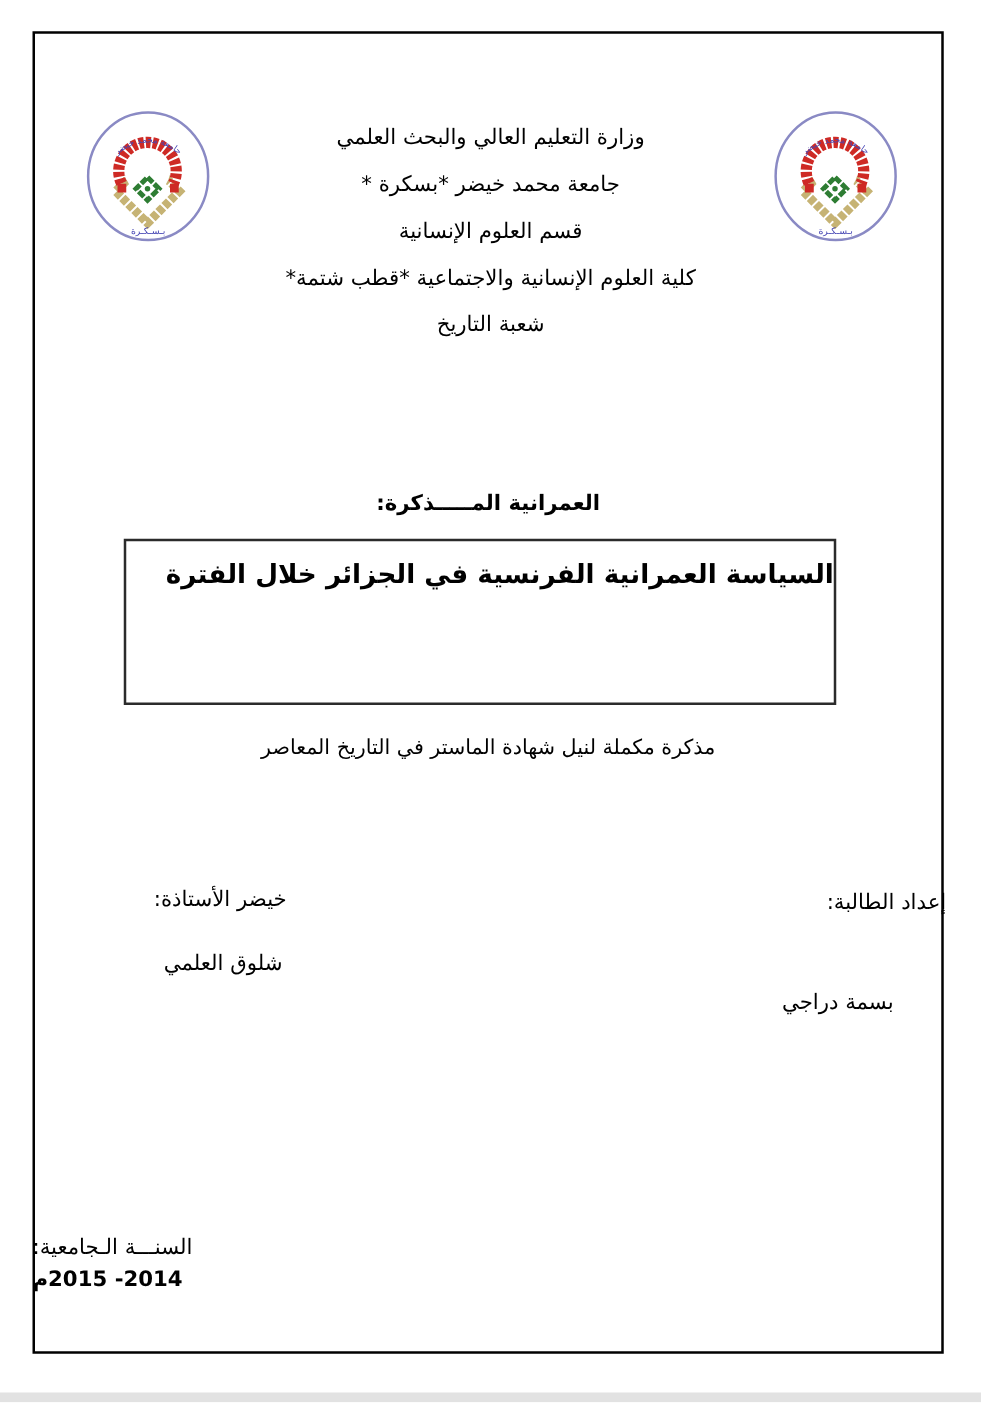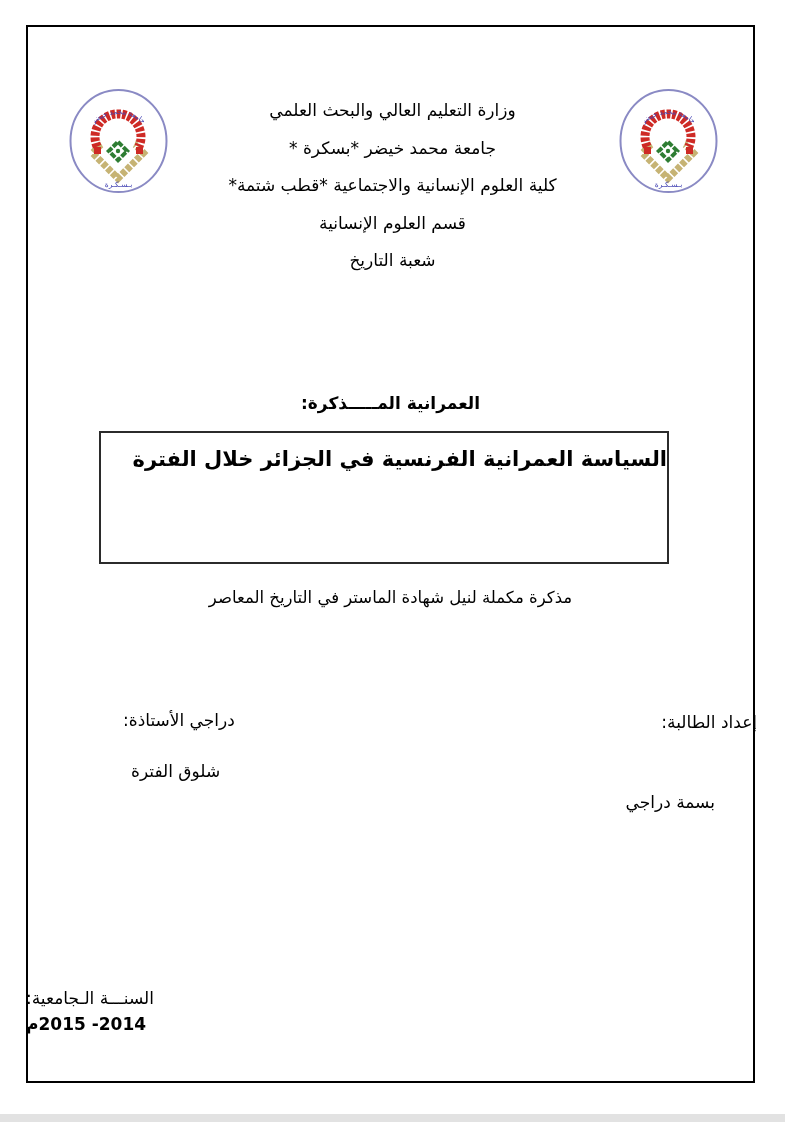--- a/index.html
+++ b/index.html
@@ -146,38 +146,38 @@
     <circle cx="51" cy="64" r="2.2" fill="#2e7d33"></circle>
     <text font-size="7" fill="#4646b4">
       <textPath href="#arcTopR" startOffset="50%" text-anchor="middle">جامعة محمد خيضر</textPath>
     </text>
     <text x="51.5" y="100" font-size="7.5" text-anchor="middle" fill="#4646b4">بـسـكـرة</text>
   </svg>
 
   <div class="header-block">
     <div>وزارة التعليم العالي والبحث العلمي</div>
     <div>جامعة محمد خيضر *بسكرة *</div>
+    <div>قسم العلوم الإنسانية</div>
     <div>كلية العلوم الإنسانية والاجتماعية *قطب شتمة*</div>
-    <div>قسم العلوم الإنسانية</div>
     <div>شعبة التاريخ</div>
   </div>
 
   <div class="memo-label">العمرانية المـــــذكرة:</div>
 
   <div class="title-box">
     <div class="title-line1">السياسة العمرانية الفرنسية في الجزائر خلال الفترة</div>
   </div>
 
   <div class="subtitle">مذكرة مكملة لنيل شهادة الماستر في التاريخ المعاصر</div>
 
   <div class="label-text student-label">إعداد الطالبة:</div>
   <div class="label-text student-name">بسمة دراجي</div>
 
-  <div class="label-text supervisor-label">دراجي الأستاذة:</div>
-  <div class="label-text supervisor-name">شلوق الفترة</div>
+  <div class="label-text supervisor-label">خيضر الأستاذة:</div>
+  <div class="label-text supervisor-name">شلوق العلمي</div>
 
   <div class="year-block">
     <div>السنـــة الـجامعية:</div>
     <div class="year-value">2014- 2015م</div>
   </div>
 
   <div class="bottom-bar"></div>
 
 </div>
 

